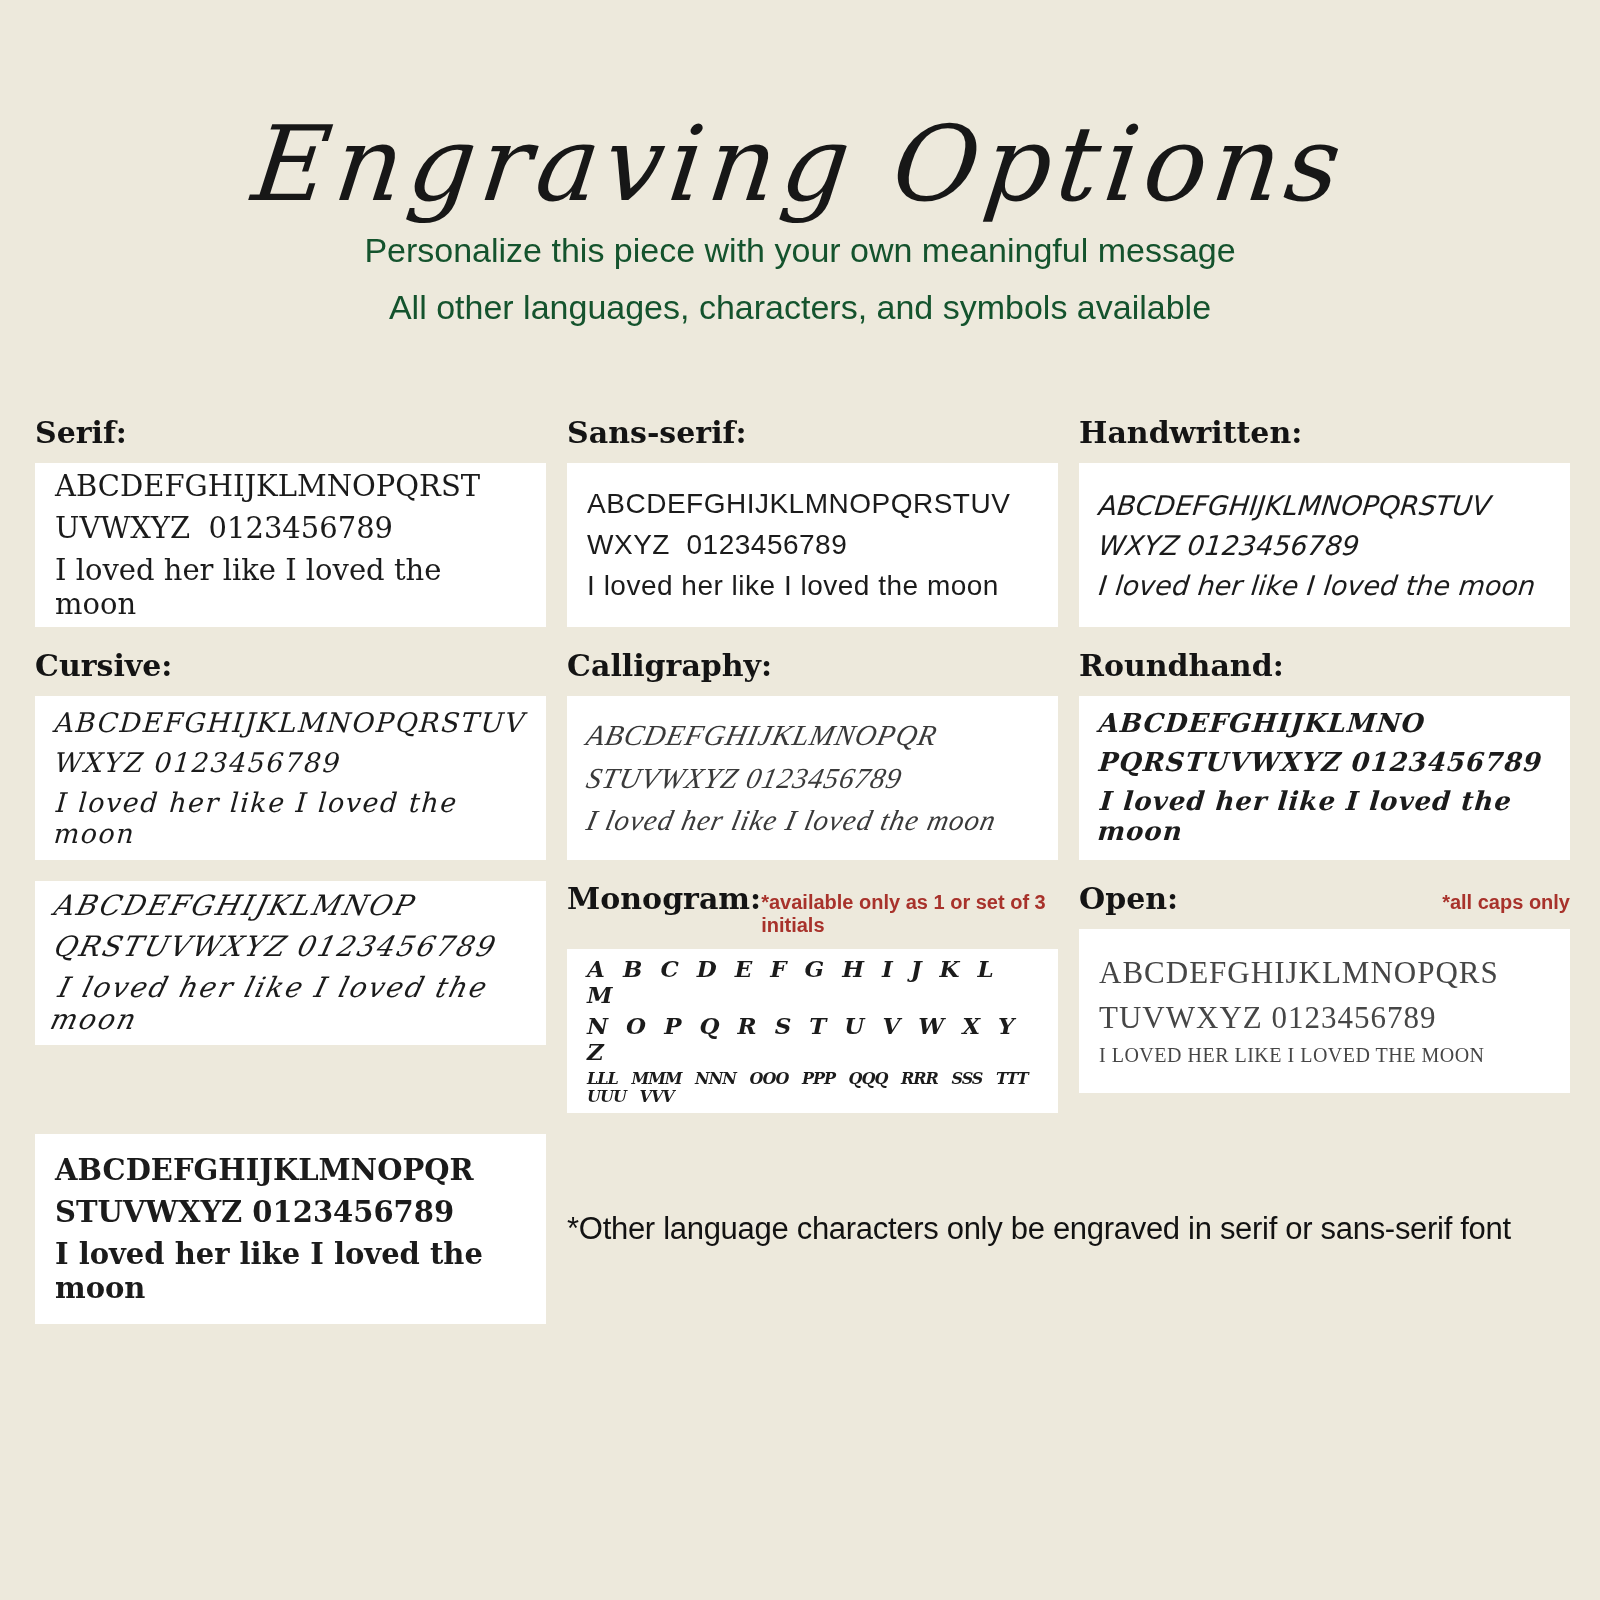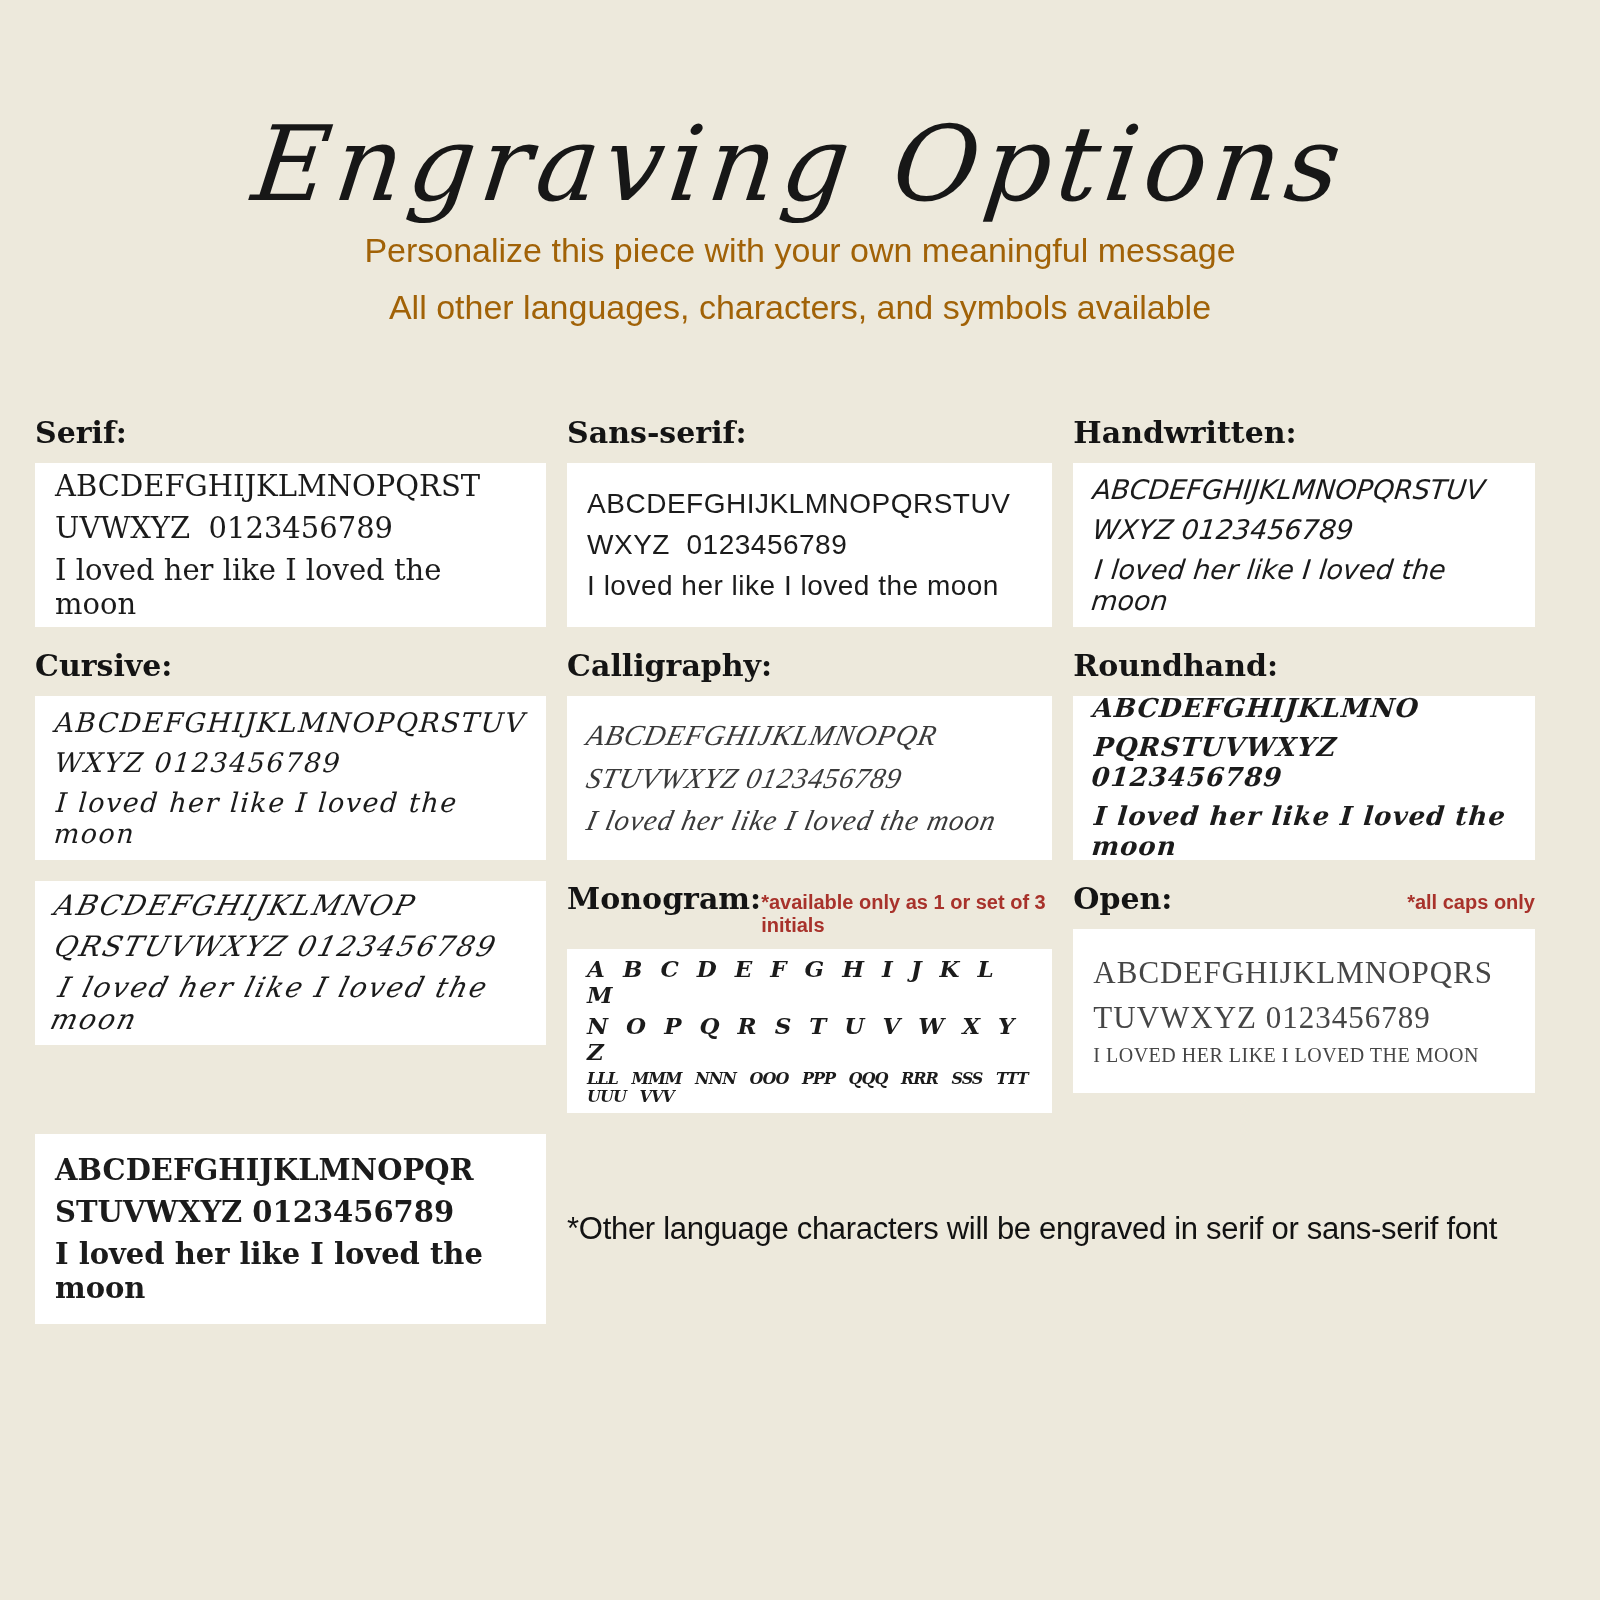--- a/index.html
+++ b/index.html
@@ -20,29 +20,29 @@
     font-size:104px;
     letter-spacing:6px;
     line-height:1.05;
     transform:skewX(-7deg);
     color:#171717;
   }
   .subtitle{
     margin-top:6px;
     font-size:34px;
     line-height:1.5;
-    color:#a16207;
+    color:#14532d;
   }
   .subtitle:first-of-type{margin-top:28px;}
 
   
   .grid{
-    margin:82px 65px 0 35px;
+    margin:82px 30px 0 35px;
     display:grid;
-    grid-template-columns:repeat(1, 1fr);
+    grid-template-columns:repeat(3, 1fr);
     column-gap:22px;
     row-gap:34px;
     gap:21px;
   }
   .sample-header{
     display:flex;
     justify-content:space-between;
     align-items:baseline;
     margin-bottom:12px;
     min-height:36px;
@@ -212,17 +212,17 @@
 
     <div class="sample">
       <div class="box box-tall style-oldenglish">
         <div class="line">ABCDEFGHIJKLMNOPQR</div>
         <div class="line">STUVWXYZ 0123456789</div>
         <div class="line">I loved her like I loved the moon</div>
       </div>
     </div>
 
     <div class="footnote-cell">
-      <span class="footnote">*Other language characters will be engraved in serif or sans-serif font</span>
+      <span class="footnote">*Other language characters only be engraved in serif or sans-serif font</span>
     </div>
 
   </div>
 </div>
 
 </body></html>

